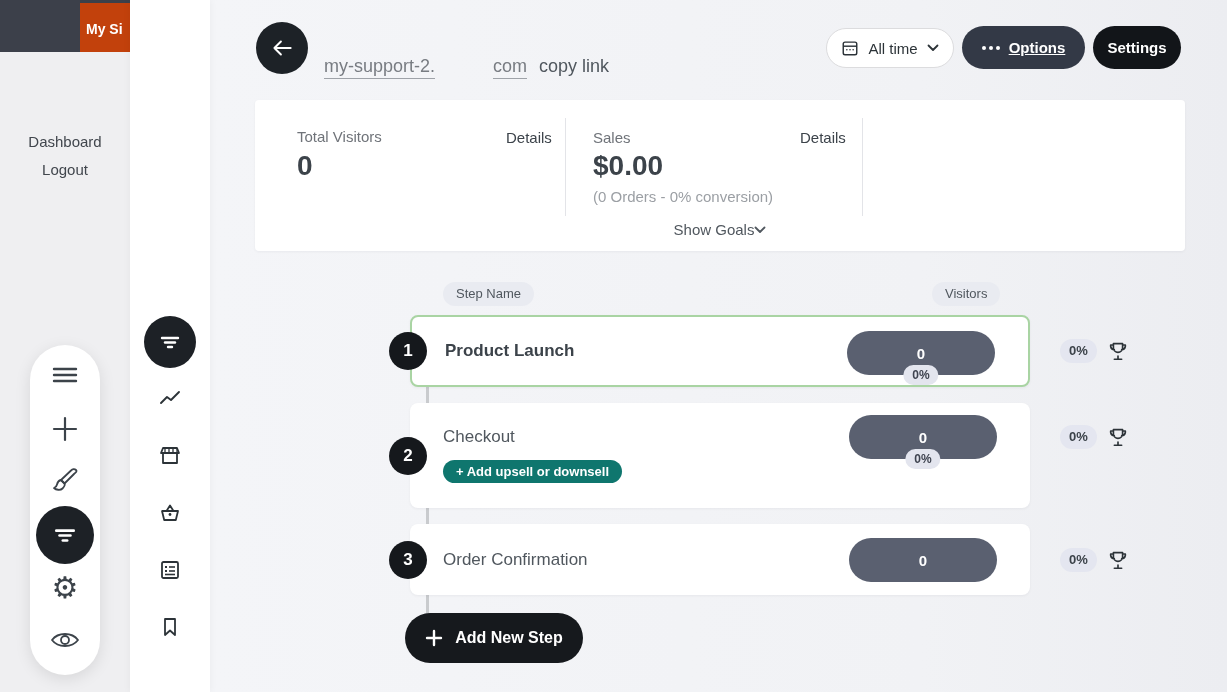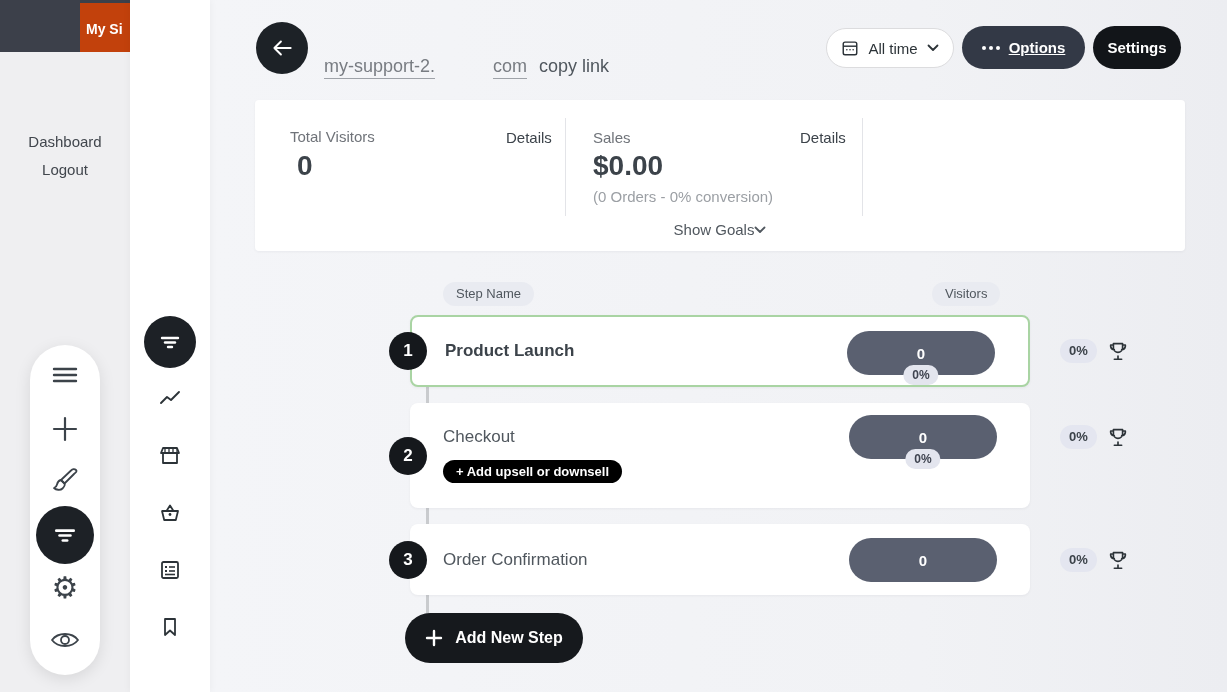--- a/index.html
+++ b/index.html
@@ -71,21 +71,21 @@
   .step-card { position:absolute; left:200px; top:0; width:620px; height:100%; background:#fff; border-radius:8px; box-shadow:0 1px 3px rgba(16,24,40,.05); cursor:pointer; }
   .sw1 .step-card { border:2px solid #a9d4a3; }
 
   .num-badge { position:absolute; left:179px; top:50%; transform:translateY(-50%); width:38px; height:38px; border-radius:50%; background:#15181c; color:#fff; font-size:17px; font-weight:700; display:flex; align-items:center; justify-content:center; z-index:2; }
 
   .step-name { position:absolute; left:33px; font-size:17px; color:#50575e; }
   .sw1 .step-name { top:50%; transform:translateY(-50%); font-weight:700; color:#3c434a; }
   .sw2 .step-name { top:24px; }
   .sw3 .step-name { top:50%; transform:translateY(-50%); }
 
-  .upsell-btn { position:absolute; left:33px; top:57px; height:23px; line-height:23px; padding:0 13px; border-radius:12px; background:#000000; color:#fff; font-size:13px; font-weight:600; cursor:pointer; }
+  .upsell-btn { position:absolute; left:33px; top:57px; height:23px; line-height:23px; padding:0 13px; border-radius:12px; background:#0f766e; color:#fff; font-size:13px; font-weight:600; cursor:pointer; }
 
   .vis-pill { position:absolute; right:33px; width:148px; height:44px; border-radius:22px; background:#5a6070; color:#fff; font-size:15px; font-weight:600; display:flex; align-items:center; justify-content:center; }
   .sw1 .vis-pill{ top:14px; } .sw2 .vis-pill{ top:12px; } .sw3 .vis-pill{ top:14px; }
   .vis-mini { position:absolute; bottom:-10px; left:50%; transform:translateX(-50%); height:20px; line-height:20px; padding:0 9px; border-radius:10px; background:#e3e5ee; color:#3f4450; font-size:12px; font-weight:600; }
 
   .conv-pill { position:absolute; left:850px; width:37px; height:24px; line-height:24px; text-align:center; border-radius:12px; background:#e4e6f0; color:#3c434a; font-size:13px; font-weight:700; }
   .trophy { position:absolute; left:897px; width:22px; height:22px; cursor:pointer; }
   .sw1 .conv-pill,.sw3 .conv-pill { top:50%; transform:translateY(-50%); }
   .sw1 .trophy,.sw3 .trophy { top:50%; transform:translateY(-50%); }
   .sw2 .conv-pill { top:22px; } .sw2 .trophy { top:23px; }
@@ -201,21 +201,21 @@
         <i></i>
         <i></i>
       </span>
     <span>Options</span>
   </div>
   <div class="btn-settings">
     <span>Settings</span>
   </div>
 
   <div class="stats-card">
-    <div class="st-label" style="left:35px; top:28px;">Total Visitors</div>
+    <div class="st-label" style="left:42px; top:28px;">Total Visitors</div>
     <div class="st-details" style="left:251px; top:29px;">Details</div>
     <div class="st-value" style="left:42px; top:50px;">0</div>
     <div class="vdiv vd1"></div>
     <div class="st-label" style="left:338px; top:29px;">Sales</div>
     <div class="st-details" style="left:545px; top:29px;">Details</div>
     <div class="st-value" style="left:338px; top:50px;">$0.00</div>
     <div class="st-sub" style="left:338px; top:88px;">(0 Orders - 0% conversion)</div>
     <div class="vdiv vd2"></div>
     <div class="show-goals">
       <span>Show Goals</span>

